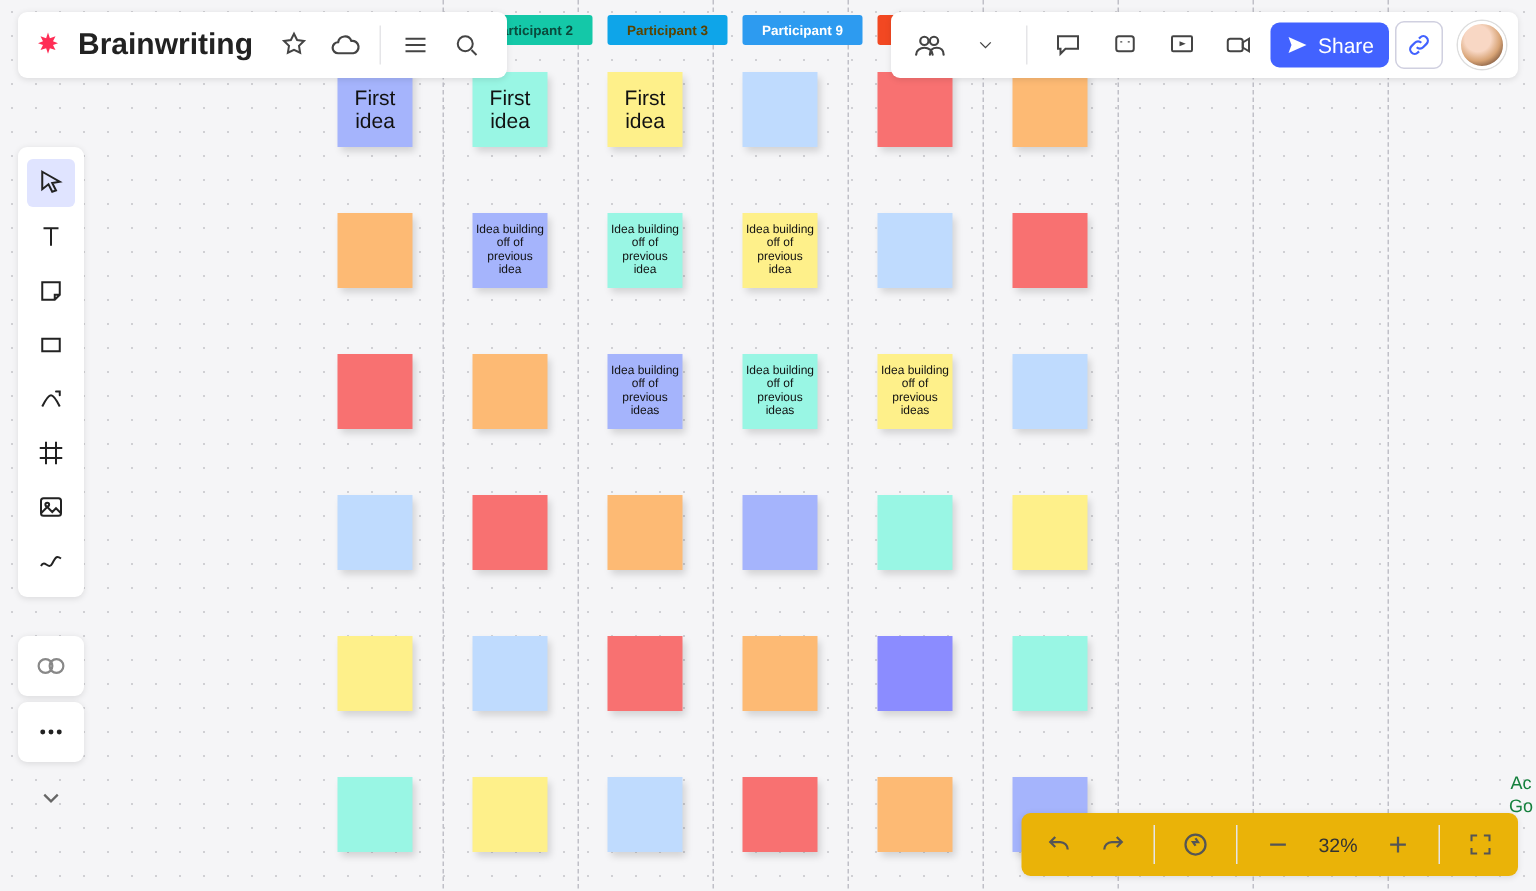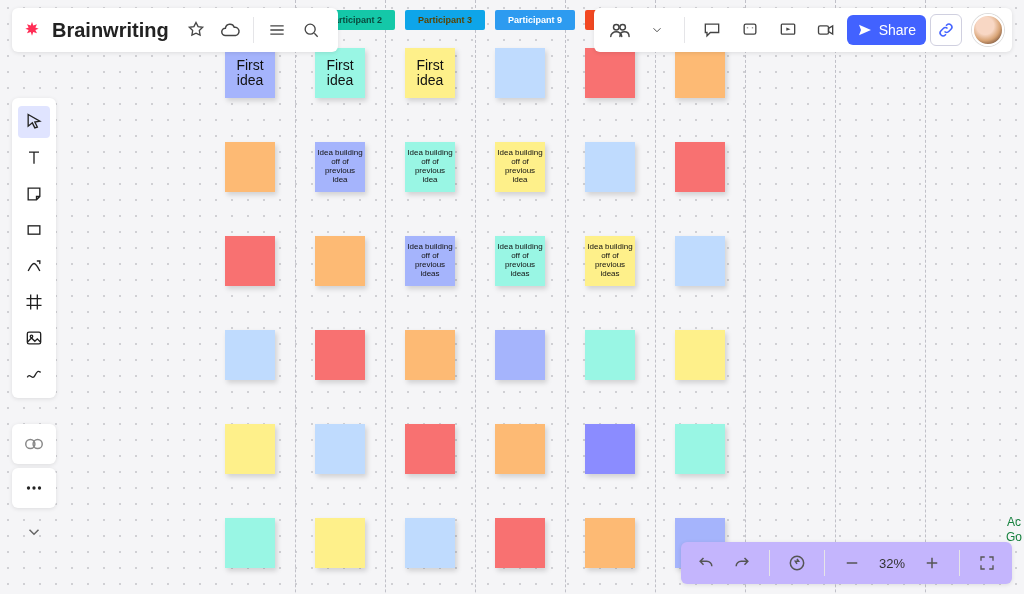--- a/index.html
+++ b/index.html
@@ -91,21 +91,21 @@
     display:flex;align-items:center;justify-content:center;text-align:center;
     font-size:8px;line-height:1.1;color:#111;padding:2px;
   }
   .note.big{font-size:14px;font-weight:500;}
   
   .vline{position:absolute;top:-48px;bottom:-300px;width:0;border-left:1px dashed #C0C0C8;}
 
   
   .bottombar{
     position:absolute;bottom:10px;right:12px;height:42px;
-    background:#c4b5fd;border-radius:6px;box-shadow:0 1px 4px rgba(0,0,0,.1);
+    background:#eab308;border-radius:6px;box-shadow:0 1px 4px rgba(0,0,0,.1);
     display:flex;align-items:center;padding:0 10px;z-index:20;gap:6px;
   }
   .bico{width:30px;height:30px;display:flex;align-items:center;justify-content:center;cursor:pointer;border-radius:4px;}
   .zoomtxt{font-size:13px;color:#333;padding:0 6px;}
   .watermark{position:absolute;right:2px;bottom:50px;color:#15803d;font-size:12px;line-height:1.2;text-align:center;z-index:4;}
 </style>
 </head>
 <body>
 
 <div class="canvas-bg"></div>

